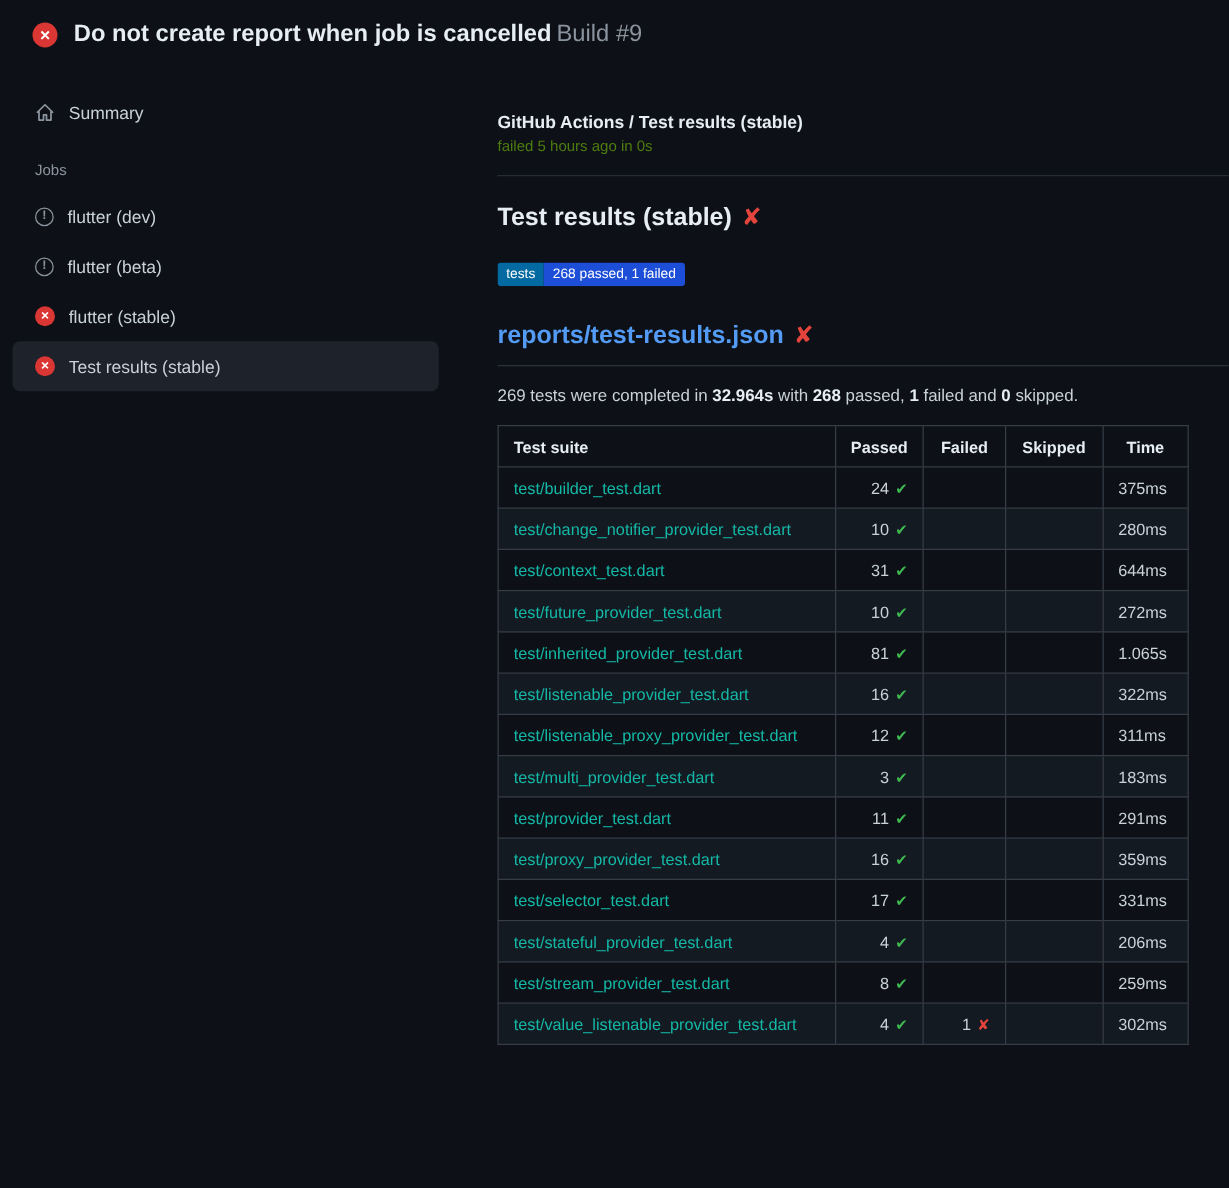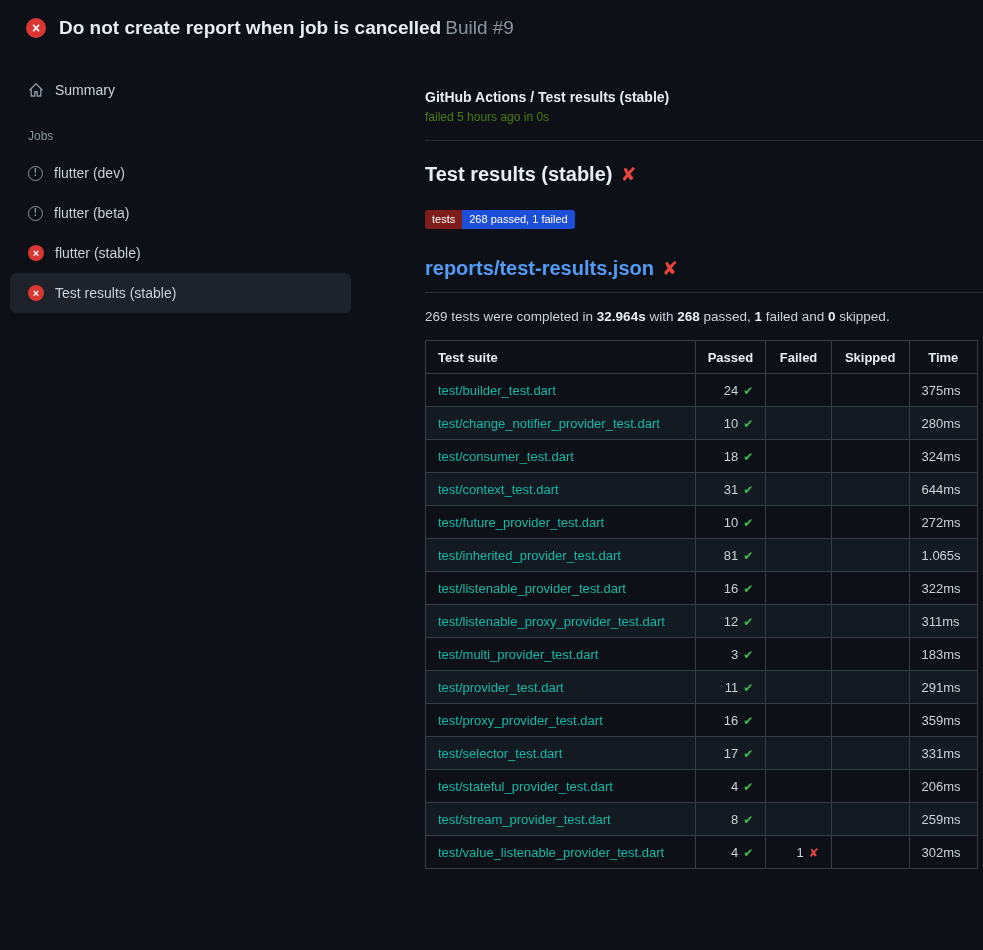--- a/index.html
+++ b/index.html
@@ -17,41 +17,41 @@
   
   .status-icon {
     width:16px; height:16px; border-radius:50%; flex:none;
     display:inline-flex; align-items:center; justify-content:center;
     font-weight:700; line-height:1;
   }
   .status-icon.failed { background:#da3633; color:#fff; font-size:11px; }
   .status-icon.cancelled { border:1.5px solid #8b949e; color:#8b949e; font-size:10px; width:15px; height:15px; background:transparent; }
   .status-icon.big { width:20px; height:20px; font-size:14px; }
   
-  .layout { display:flex; align-items:flex-start;gap:27px; }
+  .layout { display:flex; align-items:flex-start; }
   
   .sidebar { width:370px; flex:none; padding:20px 0 0 10px; }
   .summary-item { display:flex; align-items:center; gap:11px; padding:9px 18px; border-radius:6px; cursor:pointer; }
   .summary-item span { font-size:14px; color:#c9d1d9; }
   .jobs-label { color:#8b949e; font-size:12px; padding:22px 18px 10px; }
   .job-item {
     display:flex; align-items:center; gap:11px;
     height:40px; padding:0 18px; width:341px; border-radius:6px; cursor:pointer;
   }
   .job-item.selected { background:#1d222b; }
   .job-label { font-size:14px; color:#c9d1d9; }
   
   .main { flex:1; min-width:0; padding:36px 0 16px 28px; }
   .breadcrumb { font-size:14px; font-weight:700; color:#e6edf3; }
   .meta { font-size:12px; color:#4d7c0f; margin-top:5px; }
   .divider { height:1px; background:#262c36; margin-top:16px; }
   .section-title { display:flex; align-items:center; margin:22px 0 0; font-size:20px; font-weight:700; color:#e6edf3; }
   .heading-x { color:#e5443c; font-size:19px; font-weight:700; margin-left:8px; }
   .badge { display:inline-flex; margin-top:24px; font-size:11px; border-radius:3px; overflow:hidden; color:#fff; line-height:1; }
-  .badge-label { background:#7f1d1d; padding:4px 7px; }
+  .badge-label { background:#0369a1; padding:4px 7px; }
   .badge-value { background:#1d4ed8; padding:4px 7px; }
   .report-title {
     display:flex; align-items:center; margin:28px 0 0; padding-bottom:12px;
     font-size:20px; font-weight:700; border-bottom:1px solid #2b313a;
   }
   .report-link { color:#539bf5; text-decoration:none; }
   .summary-line { margin:16px 0 0; font-size:13.5px; color:#c9d1d9; }
   .summary-line strong { color:#e6edf3; }
   
   table.results { margin-top:16px; border-collapse:collapse; width:553px; font-size:13px; }
@@ -149,27 +149,20 @@
             <td class="time-cell">375ms</td>
           </tr>
           <tr>
             <td class="suite-cell"><a class="suite-link" href="#">test/change_notifier_provider_test.dart</a></td>
             <td class="num-cell"><span class="count">10</span><span class="check">✔</span></td>
             <td class="num-cell"></td>
             <td class="num-cell"></td>
             <td class="time-cell">280ms</td>
           </tr>
           <tr>
-            <td class="suite-cell"><a class="suite-link" href="#">test/consumer_test.dart</a></td>
-            <td class="num-cell"><span class="count">18</span><span class="check">✔</span></td>
-            <td class="num-cell"></td>
-            <td class="num-cell"></td>
-            <td class="time-cell">324ms</td>
-          </tr>
-          <tr>
             <td class="suite-cell"><a class="suite-link" href="#">test/context_test.dart</a></td>
             <td class="num-cell"><span class="count">31</span><span class="check">✔</span></td>
             <td class="num-cell"></td>
             <td class="num-cell"></td>
             <td class="time-cell">644ms</td>
           </tr>
           <tr>
             <td class="suite-cell"><a class="suite-link" href="#">test/future_provider_test.dart</a></td>
             <td class="num-cell"><span class="count">10</span><span class="check">✔</span></td>
             <td class="num-cell"></td>

